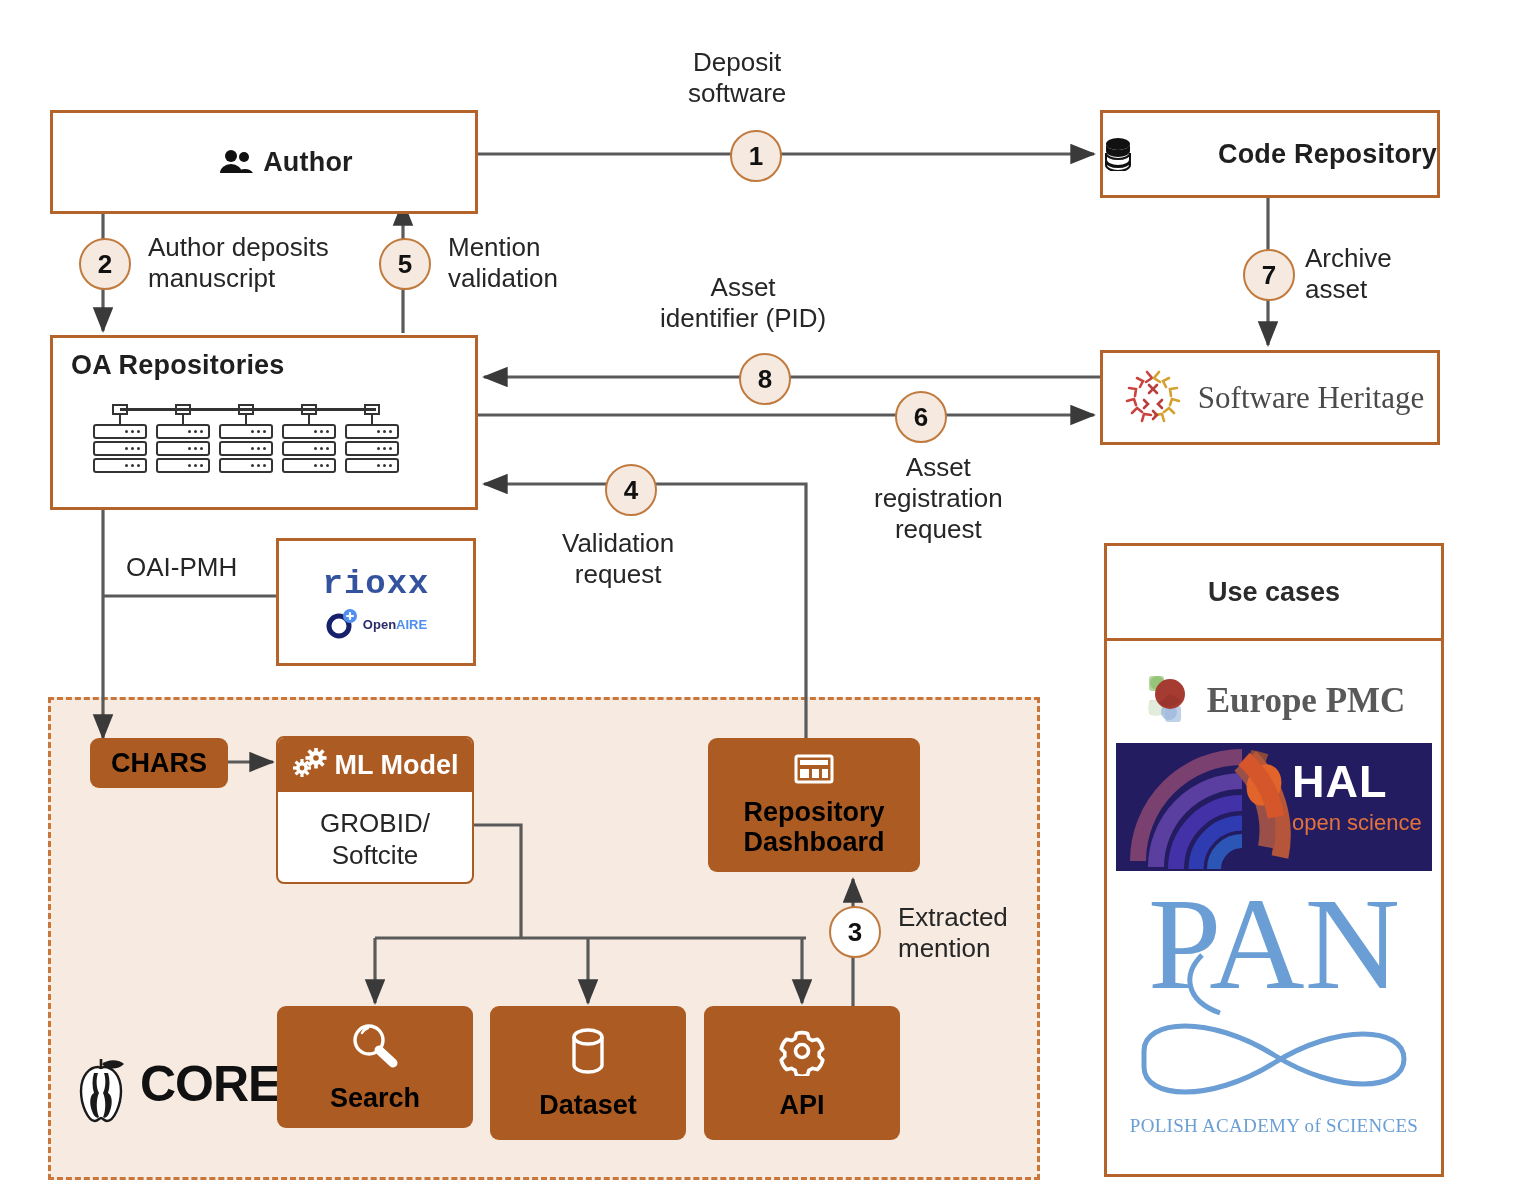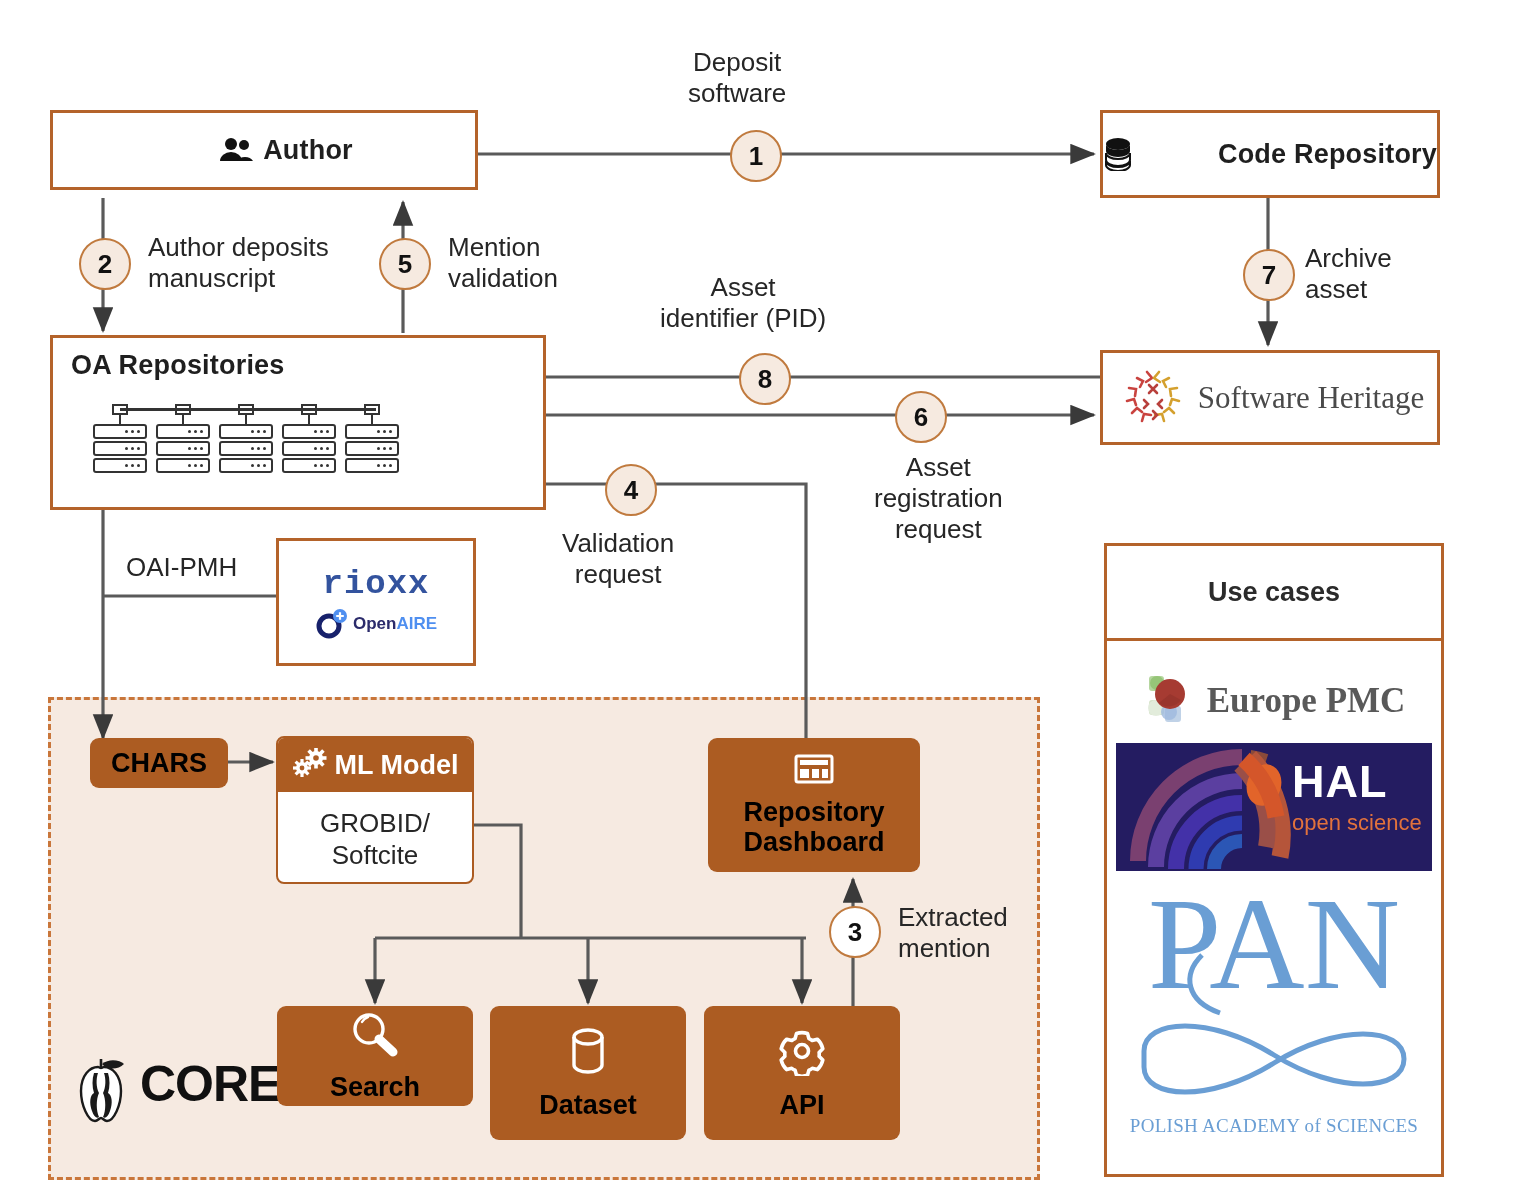--- a/index.html
+++ b/index.html
@@ -100,21 +100,21 @@
       <path d="M802,938 L802,1003"></path>
 
       <path d="M853,1006 L853,879"></path>
     </g>
 
     <g stroke="#5a5a5a" stroke-width="3.2" fill="none">
       <path d="M103,596 L276,596"></path>
     </g>
   </svg>
 
-  <div class="node" style="left:50px;top:110px;width:428px;height:80px;padding-left:44px;">
+  <div class="node" style="left:50px;top:110px;width:428px;height:104px;padding-left:44px;">
     <span style="display:inline-block;width:34px;height:26px;position:relative;margin-right:10px;">
       <svg width="34" height="26" viewBox="0 0 34 26">
         <circle cx="12" cy="7" r="6" fill="#111"></circle>
         <circle cx="25" cy="8" r="5" fill="#111"></circle>
         <path d="M1,24 a11,9 0 0 1 22,0 z" fill="#111"></path>
         <path d="M18,24 a9,7.5 0 0 1 16,0 z" fill="#111"></path>
       </svg>
     </span>
     <span class="ttl">Author</span>
   </div>
@@ -124,21 +124,21 @@
       <svg width="30" height="34" viewBox="0 0 30 34">
         <ellipse cx="15" cy="7" rx="12" ry="6" fill="#111"></ellipse>
         <path d="M3,7 v7 a12,6 0 0 0 24,0 v-7 a12,6 0 0 1 -24,0 z" fill="#111"></path>
         <path d="M3,16 v7 a12,6 0 0 0 24,0 v-7 a12,6 0 0 1 -24,0 z" fill="#fff" stroke="#111" stroke-width="2"></path>
         <path d="M3,24 v4 a12,6 0 0 0 24,0 v-4 a12,6 0 0 1 -24,0 z" fill="#fff" stroke="#111" stroke-width="2"></path>
       </svg>
     </span>
     <span class="ttl">Code Repository</span>
   </div>
 
-  <div class="node" style="left:50px;top:335px;width:496px;height:175px;display:block;">
+  <div class="node" style="left:50px;top:335px;width:428px;height:175px;display:block;">
     <div class="ttl" style="position:absolute;left:18px;top:12px;">OA Repositories</div>
     <div style="position:absolute;left:40px;top:66px;">
       <div style="position:relative;">
         <div style="position:absolute;left:27px;top:4px;width:256px;height:2.5px;background:#333;"></div>
         <div class="rack">
           <div class="rackunit">
             <div class="pin"></div>
               <div class="stem"></div>
             <div class="box">
                 <i class="dot"></i>
@@ -274,21 +274,21 @@
 
   <div class="node" style="left:276px;top:538px;width:200px;height:128px;flex-direction:column;gap:6px;">
     <span style="font-family:'Liberation Mono','DejaVu Sans Mono',monospace;
                  font-weight:bold;font-size:34px;color:#33539e;letter-spacing:1px;">rioxx</span>
     <span style="display:flex;align-items:center;gap:4px;">
       <svg width="34" height="30" viewBox="0 0 34 30">
         <circle cx="14" cy="17" r="10" fill="none" stroke="#17216b" stroke-width="5"></circle>
         <circle cx="25" cy="7" r="7" fill="#4f8ff0"></circle>
         <path d="M25,3.2 v7.6 M21.2,7 h7.6" stroke="#fff" stroke-width="2.2"></path>
       </svg>
-      <span style="font-size:17px;font-weight:bold;color:#2b2b6b;">Open<span style="color:#4f8ff0;">AIRE</span></span>
+      <span style="font-size:13px;font-weight:bold;color:#2b2b6b;">Open<span style="color:#4f8ff0;">AIRE</span></span>
     </span>
   </div>
 
   <div style="position:absolute;left:68px;top:1055px;display:flex;gap:6px;">
     <span>
       <svg width="66" height="72" viewBox="0 0 66 72">
         <path d="M30,12 C22,12 13,20 13,36 C13,50 20,66 27,66 C30,66 31,63 33,63
                  C35,63 36,66 39,66 C46,66 53,50 53,36 C53,20 44,12 36,12
                  C35,12 34,13 33,13 C32,13 31,12 30,12 Z" fill="#ffffff" stroke="#1a1a1a" stroke-width="2.4"></path>
         <path d="M26,18 C24,24 24,32 26,38 C22,40 21,48 24,56 C26,62 29,64 31,62
@@ -360,21 +360,21 @@
         <rect x="6" y="7" width="28" height="5" fill="#fff"></rect>
         <rect x="6" y="16" width="9" height="9" fill="#fff"></rect>
         <rect x="18" y="16" width="7" height="9" fill="#fff"></rect>
         <rect x="28" y="16" width="6" height="9" fill="#fff"></rect>
       </svg>
     </span>
     <span class="clbl" style="white-space:pre-line;">Repository
 Dashboard</span>
   </div>
 
-  <div class="card" style="left:277px;top:1006px;width:196px;height:100px;gap:10px;">
+  <div class="card" style="left:277px;top:1006px;width:196px;height:122px;gap:10px;">
     <span>
       <svg width="52" height="48" viewBox="0 0 52 48">
         <circle cx="20" cy="19" r="14" fill="none" stroke="#fff" stroke-width="3.4"></circle>
         <path d="M13,12 a10,10 0 0 1 6,-5" fill="none" stroke="#fff" stroke-width="2.4" stroke-linecap="round"></path>
         <path d="M30,29 L44,42" stroke="#fff" stroke-width="9" stroke-linecap="round"></path>
       </svg>
     </span>
     <span class="clbl">Search</span>
   </div>
 

